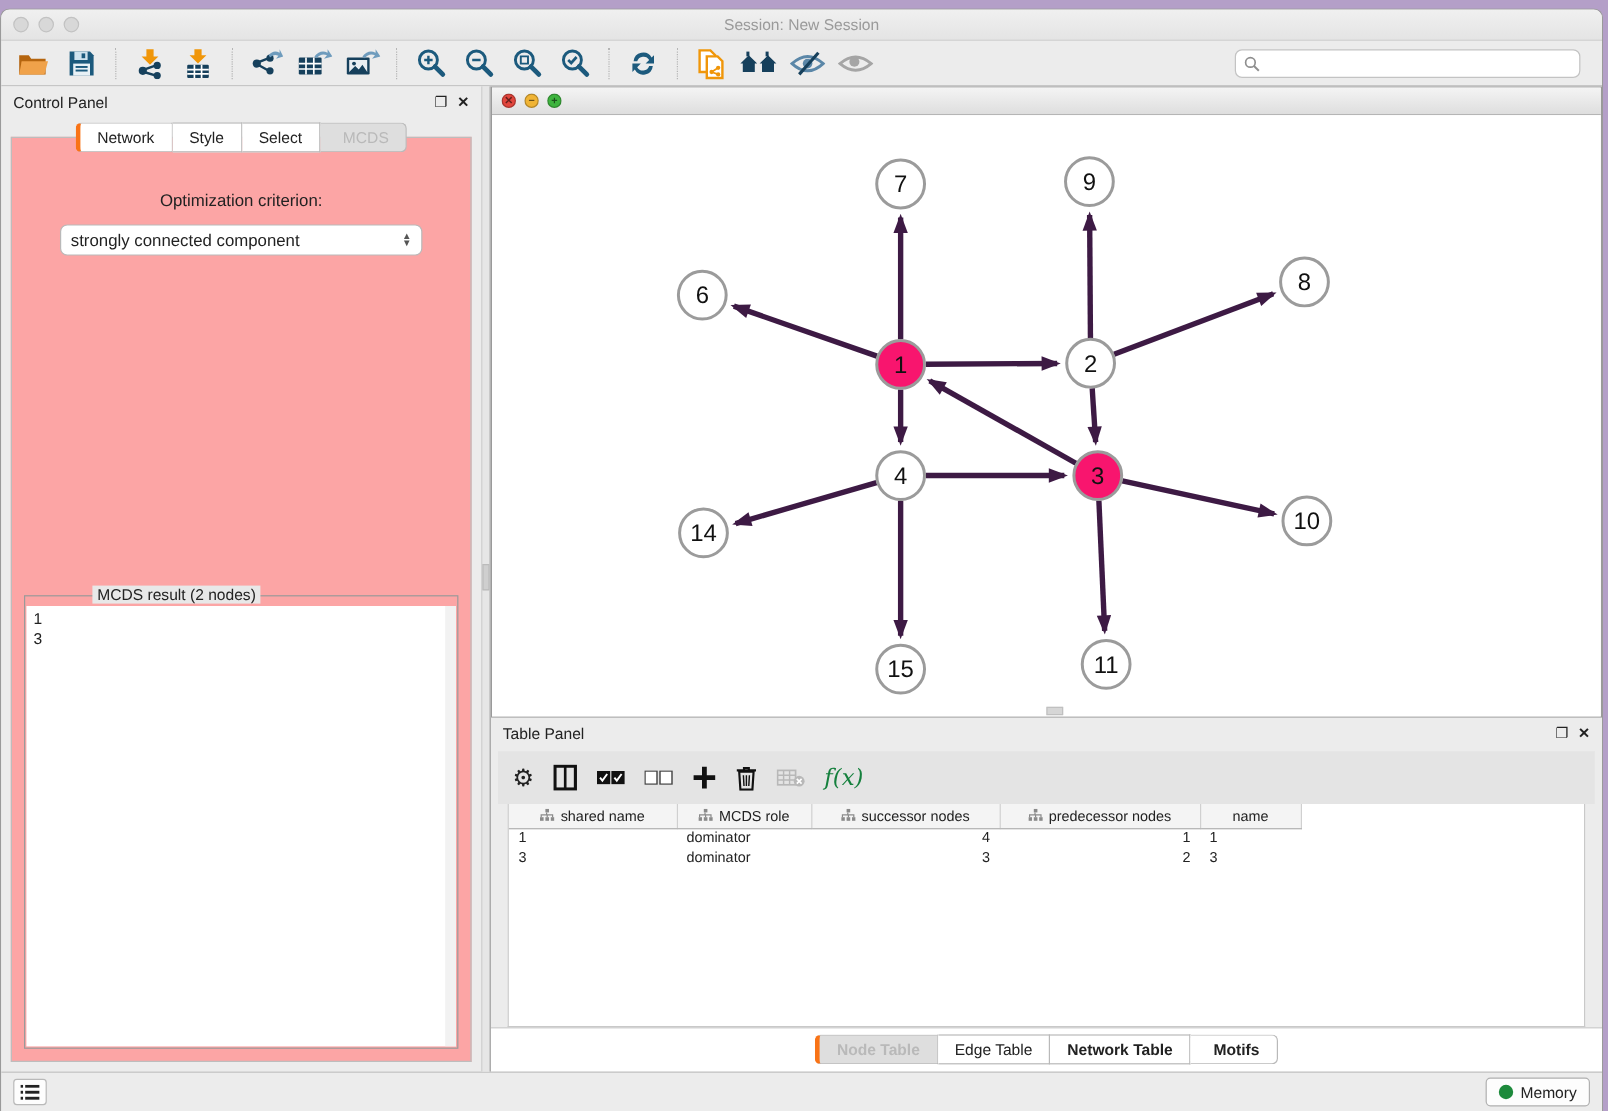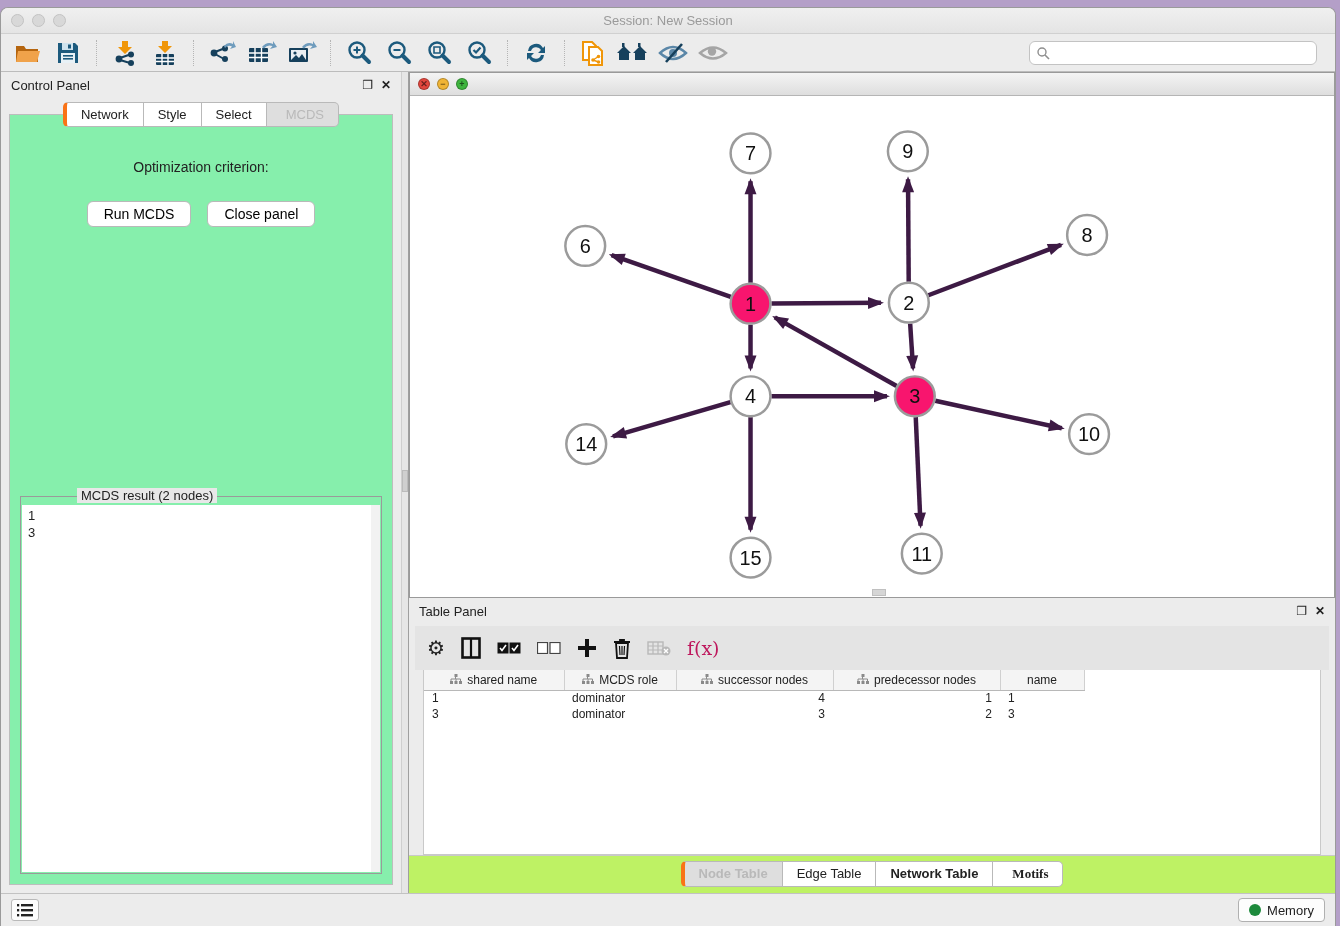--- a/index.html
+++ b/index.html
@@ -33,21 +33,21 @@
   
   .control-panel { width:400px; flex:0 0 auto; background:#ececec; display:flex; flex-direction:column; }
   .panel-header { height:26px; display:flex; align-items:center; padding:0 10px; font-size:13px; color:#222; }
   .panel-header .sp { flex:1; }
   .win-ic { color:#222; font-size:12px; margin-left:8px; cursor:default; }
   .seg-tabs { display:flex; justify-content:center; margin:4px 0 0 0; position:relative; z-index:2; }
   .seg { border:1px solid #b9b9b9; background:#fff; padding:4px 14px; font-size:13px; border-left:none; }
   .seg:first-child { border-left:4px solid #f97316; border-radius:5px 0 0 5px; }
   .seg:last-child { border-radius:0 5px 5px 0;padding-left:19px; }
   .seg.active { background:#dedede; color:#b9b9b9; }
-  .cp-content { flex:1; margin:-13px 8px 8px 8px; border:1px solid #bdbdbd; background:#86efac;
+  .cp-content { flex:1; margin:-13px 8px 8px 8px; border:1px solid #bdbdbd; background:#fca5a5;
     padding:30px 10px 10px 10px; display:flex; flex-direction:column; }
   .opt-label { text-align:center; font-size:14px; margin:14px 0 12px 0; }
   .dropdown { margin:0 30px; height:26px; background:#fff; border:1px solid #b9b9b9; border-radius:6px;
     display:flex; align-items:center; padding:0 8px; font-size:14px; }
   .dropdown .val { flex:1; }
   .stepper { display:flex; flex-direction:column; font-size:8px; line-height:6px; color:#555; }
   .btn-row { display:flex; justify-content:center; gap:16px; margin-top:14px; }
   .mac-btn { background:#fff; border:1px solid #b9b9b9; border-radius:6px; padding:4px 16px; font-size:14px;
     font-family:"Liberation Sans",sans-serif; }
   .result-box { margin-top:auto; border:1px solid #9a9a9a; position:relative; padding:8px 1px 1px 1px; height:378px; }
@@ -74,29 +74,29 @@
   .ntl.red { background:#e2463d; } .ntl.yellow { background:#f0b435; } .ntl.green { background:#3eb43e; }
   .net-titlebar .title { position:absolute; left:0; right:0; text-align:center; font-size:13px; color:#222; }
   .net-canvas { flex:1; background:#fff; position:relative; }
   .net-canvas svg text { font-family:"Liberation Sans",sans-serif; }
   .net-grip { position:absolute; bottom:1px; left:50%; width:14px; height:7px; background:#d6d6d6; border:1px solid #c0c0c0; }
 
   
   .table-panel { flex:1; display:flex; flex-direction:column; min-height:0; background:#ececec; }
   .tp-toolbar { height:44px; background:#e4e4e4; margin:2px 6px 0 6px; display:flex; align-items:center; gap:16px; padding:0 12px; flex:0 0 auto; }
   .tp-ic { display:flex; align-items:center; justify-content:center; height:26px; cursor:default; }
-  .fx { font-family:"DejaVu Serif", serif; font-size:19px; color:#be185d; }
+  .fx { font-family:"DejaVu Serif", serif; font-style:italic; font-size:19px; color:#15803d; }
   .tbl-wrap { flex:1; background:#fff; margin:0 14px; border:1px solid #c9c9c9; border-top:none; overflow:hidden; }
   table.node-table { border-collapse:collapse; width:auto; }
   .node-table th { background:#f4f4f4; border-right:1px solid #d0d0d0; border-bottom:1px solid #b8b8b8;
     font-weight:normal; font-size:12px; height:20px; padding:0 6px; white-space:nowrap; }
   .node-table th .th-inner { display:flex; align-items:center; justify-content:center; gap:5px; }
   .node-table td { font-size:12px; height:16px; padding:0 8px; white-space:nowrap; }
   .ar { text-align:right; } .al { text-align:left; }
-  .tbl-tabs-row { flex:0 0 auto; background:#bef264; border-top:1px solid #c9c9c9; padding:5px 0 6px 0;
+  .tbl-tabs-row { flex:0 0 auto; background:#ffffff; border-top:1px solid #c9c9c9; padding:5px 0 6px 0;
     display:flex; justify-content:center; }
 
   
   .statusbar { height:33px; flex:0 0 auto; background:#ececec; border-top:1px solid #c2c2c2;
     display:flex; align-items:center; padding:0 10px; }
   .list-btn { width:28px; height:22px; border:1px solid #b9b9b9; background:#fdfdfd; border-radius:3px;
     display:flex; align-items:center; justify-content:center; }
   .mem-btn { margin-left:auto; border:1px solid #b0b0b0; background:#fdfdfd; border-radius:4px; height:24px;
     display:flex; align-items:center; gap:6px; padding:0 10px; font-size:13px; }
   .mem-dot { width:12px; height:12px; border-radius:50%; background:#1d8a3c; }
@@ -272,23 +272,26 @@
         <span class="win-ic" style="font-weight:bold;">✕</span>
       </div>
       <div class="seg-tabs">
         <div class="seg">Network</div>
         <div class="seg">Style</div>
         <div class="seg">Select</div>
         <div class="seg active">MCDS</div>
       </div>
       <div class="cp-content">
         <div class="opt-label">Optimization criterion:</div>
-        <div class="btn-row">
-          <button class="mac-btn">Run MCDS</button>
-          <button class="mac-btn">Close panel</button>
+        <div class="dropdown">
+          <span class="val">strongly connected component</span>
+          <span class="stepper">
+              <span>▲</span>
+              <span>▼</span>
+            </span>
         </div>
         <div class="result-box">
           <span class="legend">MCDS result (2 nodes)</span>
           <div class="result-area">
             <div class="line">1</div>
             <div class="line">3</div>
             <div class="result-scroll"></div>
           </div>
         </div>
       </div>
@@ -515,21 +518,21 @@
                   <td class="al">3</td>
                 </tr>
               </tbody>
           </table>
         </div>
         <div class="tbl-tabs-row">
           <div class="seg-tabs" style="margin:0;">
             <div class="seg active" style="font-weight:bold;">Node Table</div>
             <div class="seg" style="font-weight:normal;">Edge Table</div>
             <div class="seg" style="font-weight:bold;">Network Table</div>
-            <div class="seg" style="font-weight:bold;font-family:Liberation Serif, serif;">Motifs</div>
+            <div class="seg" style="font-weight:bold;">Motifs</div>
           </div>
         </div>
       </div>
     </div>
   </div>
 
   <div class="statusbar">
     <div class="list-btn">
       <svg width="16" height="13" viewBox="0 0 16 13">
           <g fill="#222">

